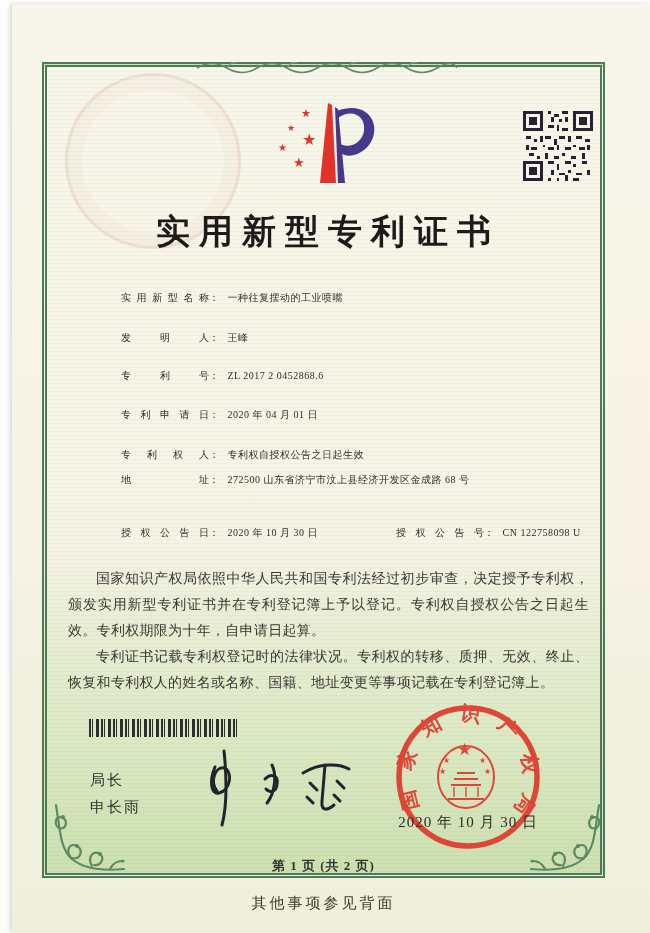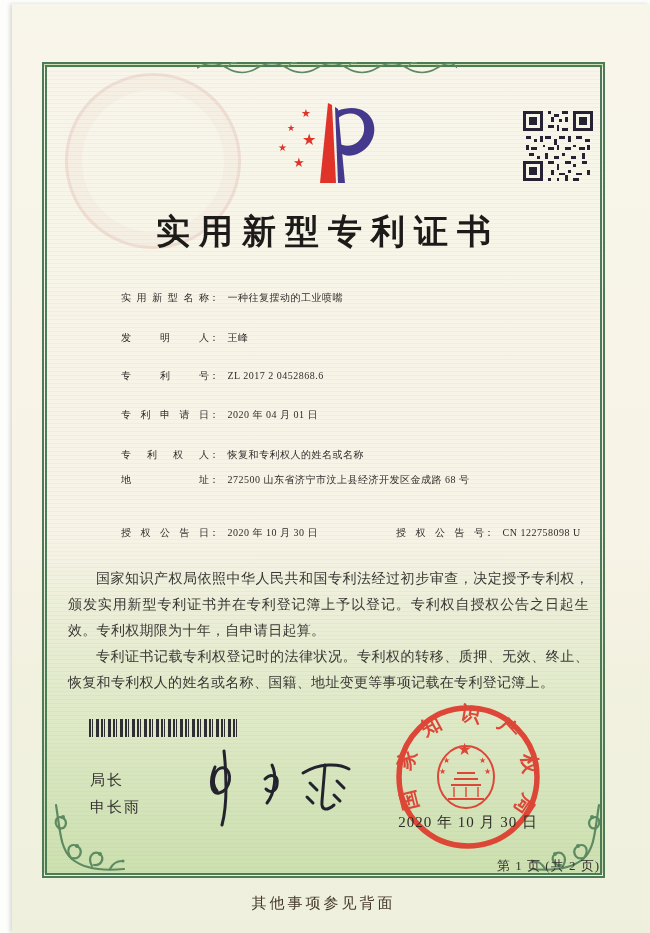--- a/index.html
+++ b/index.html
@@ -57,22 +57,22 @@
   }
   .signer-title{position:absolute;left:43px;top:704px;font-size:15px;color:#33312f;letter-spacing:2px;}
   .signer-name{position:absolute;left:43px;top:731px;font-size:15px;color:#33312f;letter-spacing:2px;text-align:center;}
   .signature{position:absolute;left:140px;top:678px;}
   .seal{position:absolute;left:344px;top:636px;}
   .seal-date{
     position:absolute;left:336px;top:746px;width:170px;text-align:center;
     font-size:15px;color:#2f2c28;letter-spacing:1px;z-index:3;
   }
   .page-ind{
-    position:absolute;left:0;top:790px;width:100%;text-align:right;
-    font-size:13px;color:#343230;letter-spacing:1px;
+    position:absolute;left:0;top:790px;width:100%;text-align:center;
+    font-size:13px;color:#343230;letter-spacing:1px;font-weight:bold;
   }
   .footer-note{
     position:absolute;left:0;top:890px;width:623px;text-align:center;
     font-size:15px;color:#45382b;letter-spacing:3px;
   }
   .ornament{position:absolute;}
   .orn-top{left:150px;top:-8px;}
   .orn-bl{left:3px;top:736px;}
   .orn-br{left:482px;top:736px;transform:scaleX(-1);}
 </style>
@@ -185,21 +185,21 @@
     <div class="row" style="top:302px">
       <span class="flabel">专利号</span><span class="fcolon">：</span>
       <span class="fvalue">ZL 2017 2 0452868.6</span>
     </div>
     <div class="row" style="top:341px">
       <span class="flabel">专利申请日</span><span class="fcolon">：</span>
       <span class="fvalue">2020 年 04 月 01 日</span>
     </div>
     <div class="row" style="top:381px">
       <span class="flabel">专利权人</span><span class="fcolon">：</span>
-      <span class="fvalue">恢复和专利权人的姓名或名称</span>
+      <span class="fvalue">专利权自授权公告之日起生效</span>
     </div>
     <div class="row" style="top:406px">
       <span class="flabel">地址</span><span class="fcolon">：</span>
       <span class="fvalue">272500 山东省济宁市汶上县经济开发区金成路 68 号</span>
     </div>
 
     <div class="row" style="top:459px">
       <span class="glabel">授权公告日</span><span class="fcolon">：</span>
       <span class="fvalue">2020 年 10 月 30 日</span>
       <span class="grant-col2">

